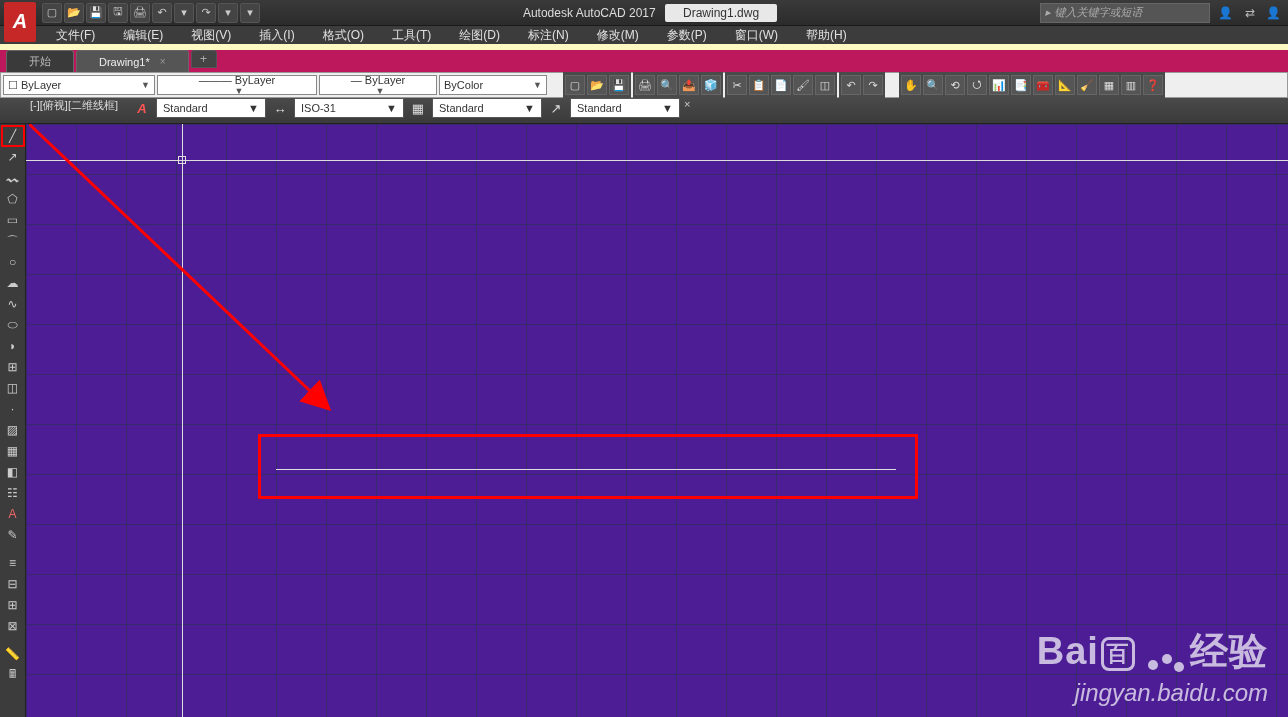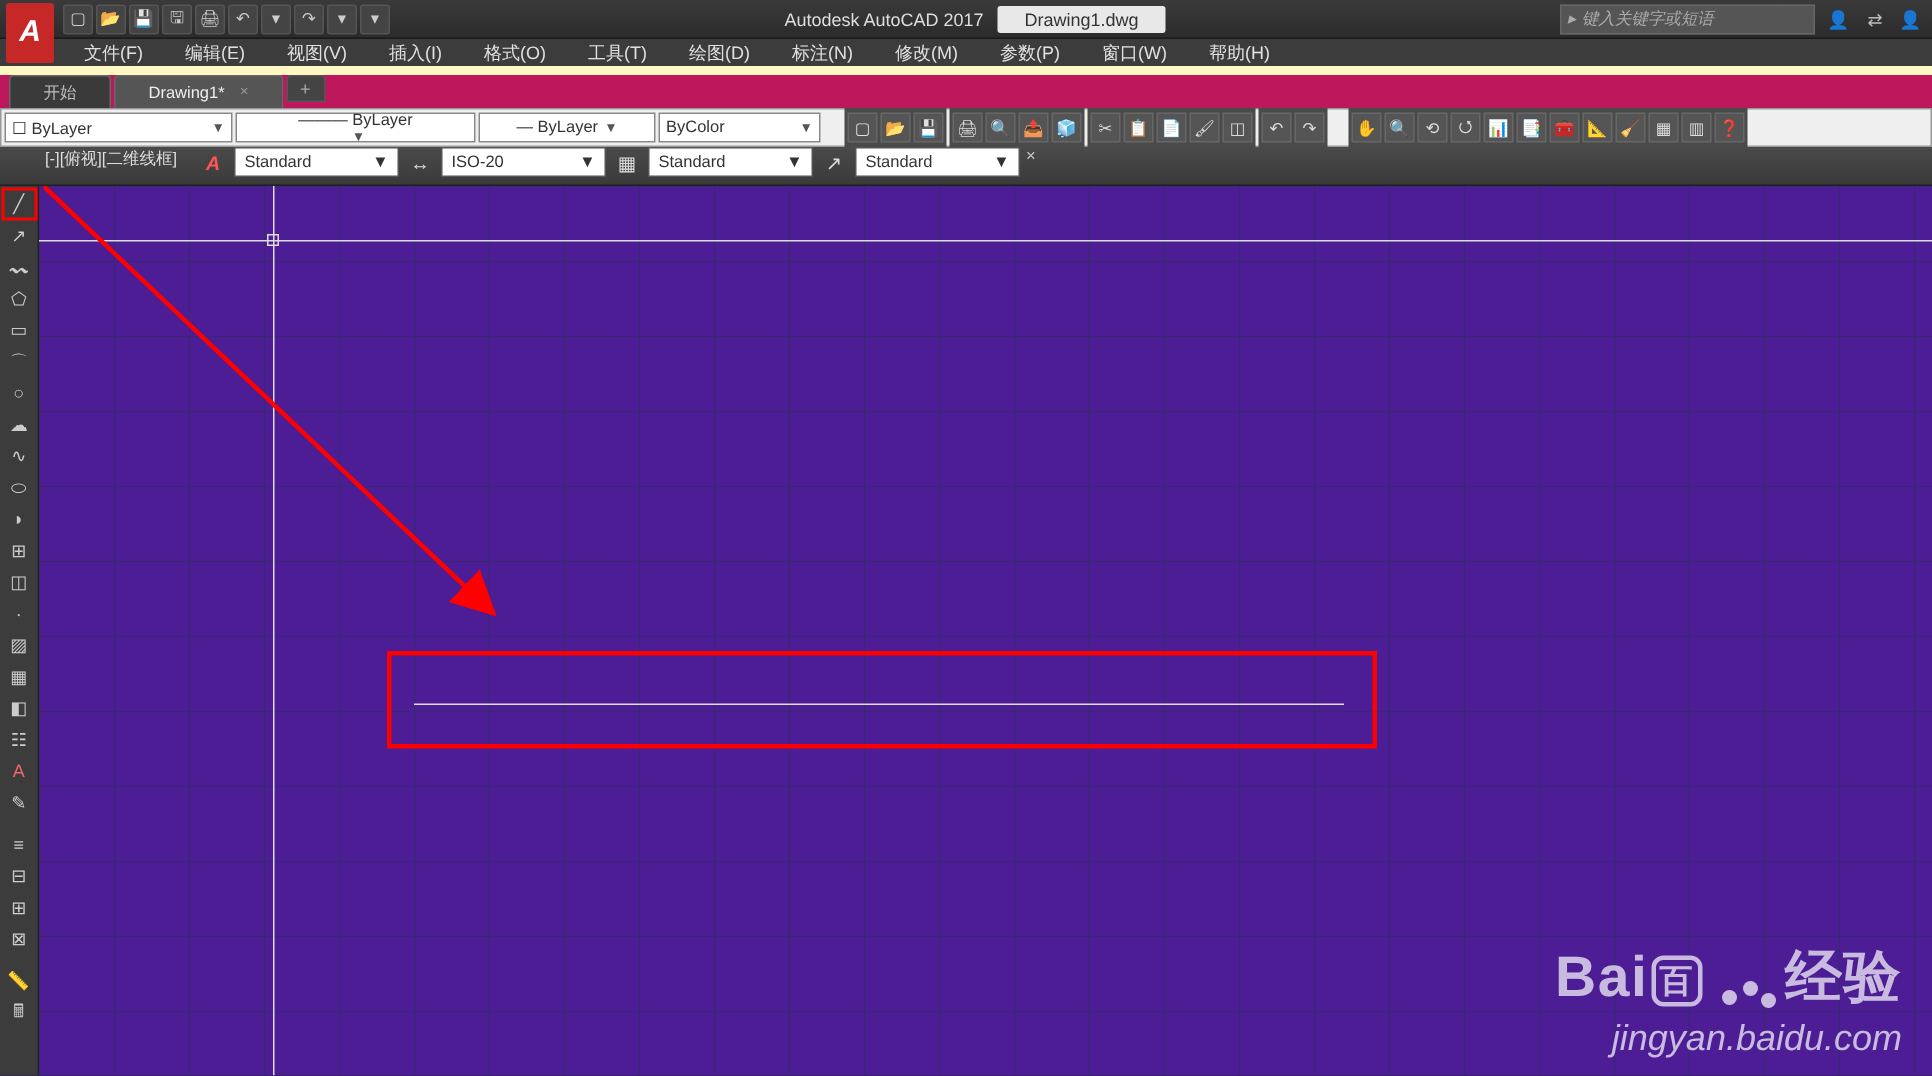--- a/index.html
+++ b/index.html
@@ -143,21 +143,21 @@
     display: flex;
     align-items: center;
     padding: 0 4px;
     font-size: 11px;
     color: #333;
     justify-content: space-between;
   }
   .combo .arrow { color: #555; font-size: 9px; margin-left: 4px; }
   .combo-layer { width: 152px; }
   .combo-linetype { width: 160px; justify-content: center; flex-direction: column; }
-  .combo-lineweight { width: 118px; justify-content: center; }
+  .combo-lineweight { width: 118px; justify-content: center; flex-direction: column; }
   .combo-color { width: 108px; }
   .tb-btn {
     width: 20px; height: 20px;
     background: #e8e8e8;
     border: 1px solid #aaa;
     display: flex; align-items: center; justify-content: center;
     font-size: 11px;
     color: #333;
   }
   .toolbar-cluster {
@@ -467,21 +467,21 @@
 
 <div class="styletoolbar">
   <span class="view-label">[-][俯视][二维线框]</span>
   <div class="style-btn" style="color:#f55;font-weight:bold;font-style:italic">A</div>
   <div class="style-combo" style="width:110px">
     <span>Standard</span>
     <span class="arrow">▼</span>
   </div>
   <div class="style-btn">↔</div>
   <div class="style-combo" style="width:110px">
-    <span>ISO-20</span>
+    <span>ISO-31</span>
     <span class="arrow">▼</span>
   </div>
   <div class="style-btn">▦</div>
   <div class="style-combo" style="width:110px">
     <span>Standard</span>
     <span class="arrow">▼</span>
   </div>
   <div class="style-btn">↗</div>
   <div class="style-combo" style="width:110px">
     <span>Standard</span>

